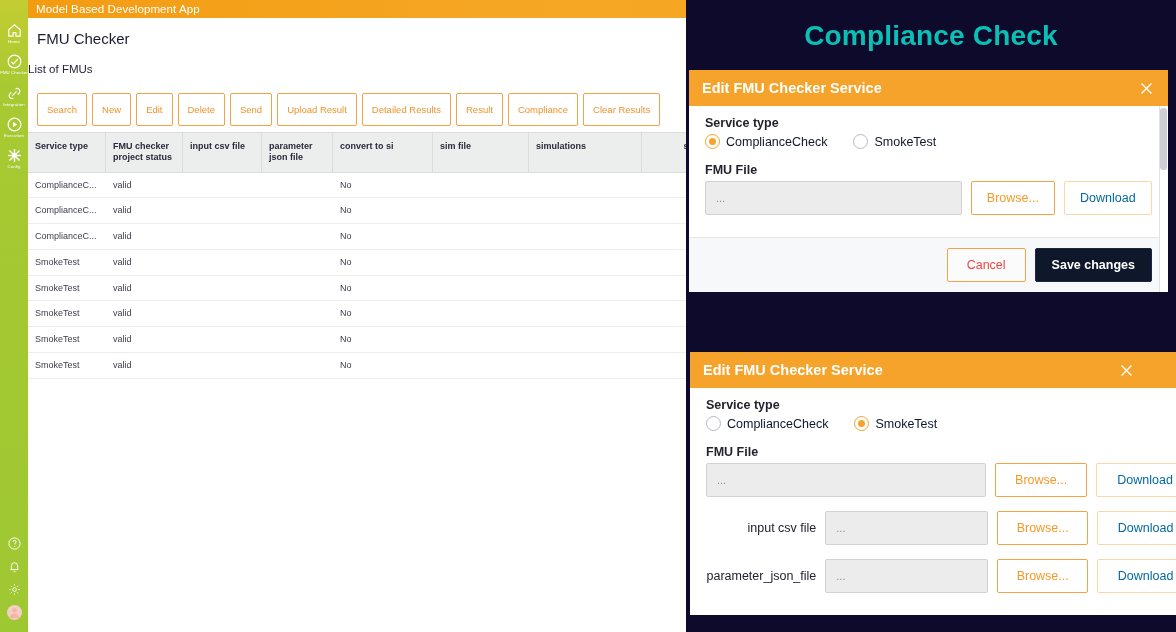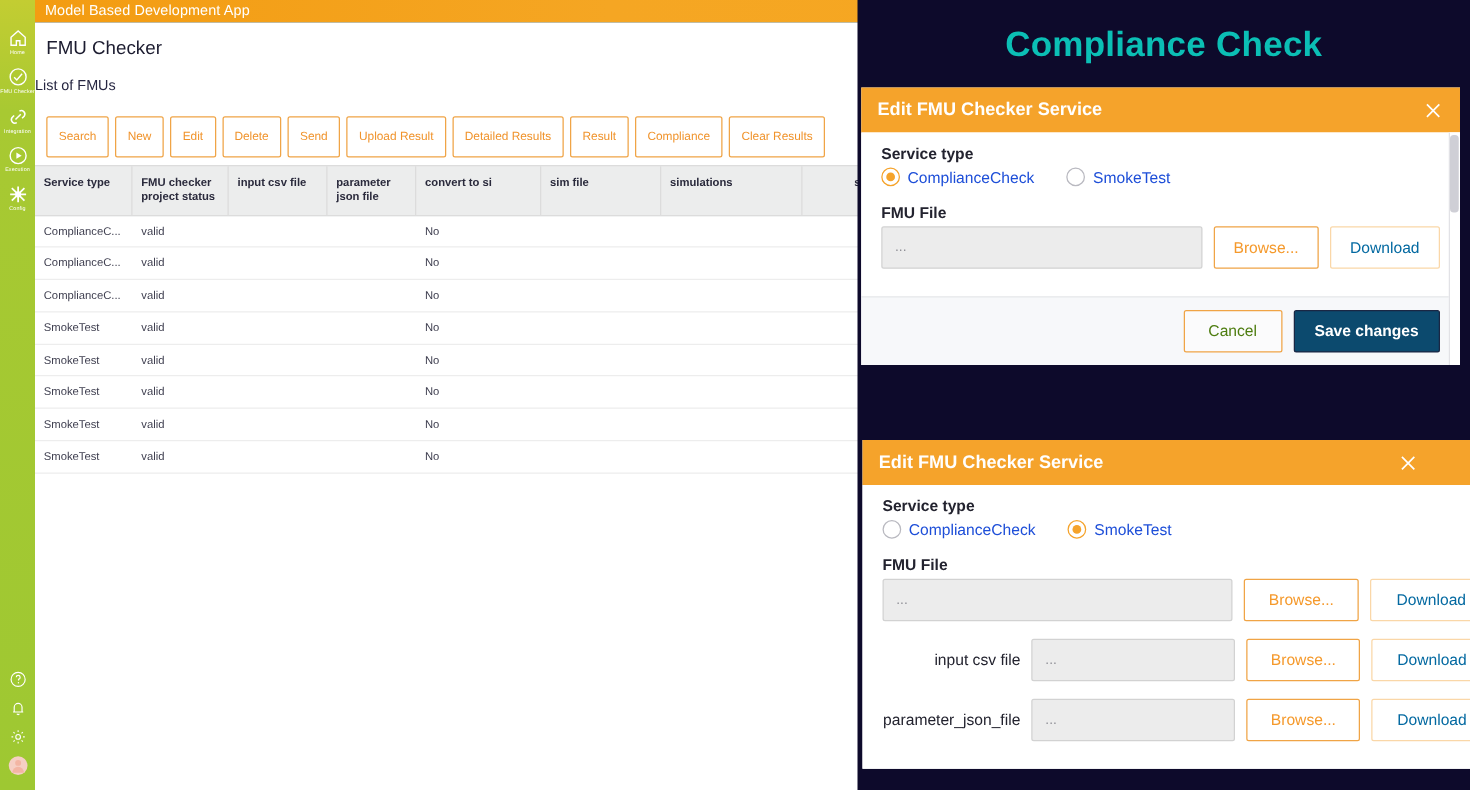--- a/index.html
+++ b/index.html
@@ -99,46 +99,46 @@
   .close-x svg { width: 17px; height: 17px; display: block; }
 
   .modal-body { padding: 10px 16px 12px 16px; background: #fff; }
   .field-label { font-size: 12.5px; color: #23232f; font-weight: bold; margin-bottom: 4px; }
   .radio-row { display: flex; align-items: center; gap: 6px; margin-bottom: 14px; }
   .radio { width: 15px; height: 15px; border-radius: 50%; border: 1.6px solid #b9b9c0;
            background: #fff; display: inline-flex; align-items: center; justify-content: center;
            cursor: pointer; flex: 0 0 auto; }
   .radio.on { border-color: #f5a32b; }
   .radio.on::after { content: ""; width: 7px; height: 7px; border-radius: 50%; background: #f5a32b; }
-  .radio-label { font-size: 12.5px; color: #1d4ed8; margin-right: 20px; }
+  .radio-label { font-size: 12.5px; color: #0f172a; margin-right: 20px; }
 
   .file-row { display: flex; align-items: center; gap: 9px; margin-bottom: 10px; }
   .row-label { font-size: 12.5px; color: #23232f; text-align: right; }
   .file-input {
     background: #ececec; border: 1px solid #d2d2d2; height: 34px; border-radius: 2px;
     display: flex; align-items: center; padding-left: 10px; font-size: 11px; color: #8f8f96;
     cursor: text;
   }
   .btn-o {
     border: 1px solid #f0a446; background: #ffffff; color: #f5992b; font-size: 12.5px;
     height: 34px; border-radius: 2px; display: flex; align-items: center; justify-content: center;
     cursor: pointer; font-family: "Liberation Sans", sans-serif; white-space: nowrap;
   }
   .btn-o.dim { color: #0369a1; border-color: #fad7a8; }
 
   .modal-foot {
     background: #f7f8fa; border-top: 1px solid #e6e7ea; padding: 10px 16px;
     display: flex; justify-content: flex-end; gap: 9px;
   }
   .btn-cancel {
-    border: 1px solid #f0a446; background: #fbfbfc; color: #4d7c0f; font-size: 12.5px;
+    border: 1px solid #f0a446; background: #fbfbfc; color: #ef4444; font-size: 12.5px;
     padding: 9px 19px; border-radius: 2px; cursor: pointer; font-family: "Liberation Sans", sans-serif;
   }
   .btn-save {
-    border: 1px solid #1a2744; background: #0c4a6e; color: #ffffff; font-size: 12.5px;
+    border: 1px solid #1a2744; background: #0f172a; color: #ffffff; font-size: 12.5px;
     font-weight: bold; padding: 9px 16px; border-radius: 2px; cursor: pointer;
     font-family: "Liberation Sans", sans-serif;
   }
 
   
   #modal1 { position: absolute; left: 3px; top: 70px; width: 479px; }
   #modal1 .file-input { width: 276px; }
   #modal1 .btn-b { width: 90px; }
   #modal1 .btn-d { width: 95px; }
   .scroll-track {

